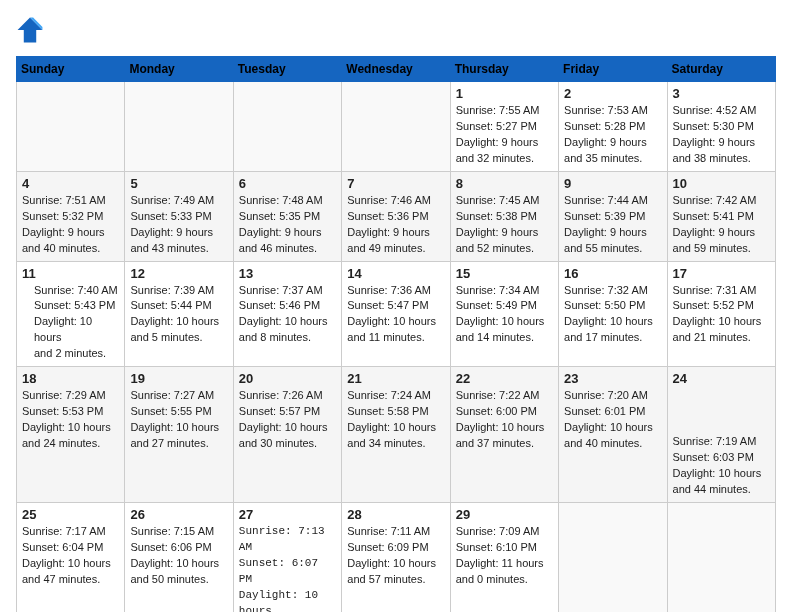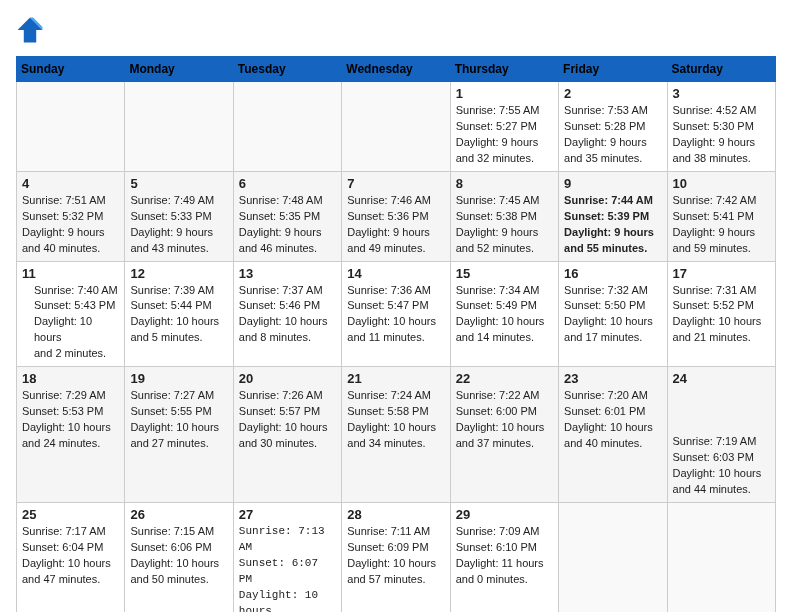--- a/index.html
+++ b/index.html
@@ -180,21 +180,21 @@
         </td>
         <td>
           <span class="day-num">8</span>
           <div class="day-info" style="white-space: pre-line;">Sunrise: 7:45 AM
 Sunset: 5:38 PM
 Daylight: 9 hours
 and 52 minutes.</div>
         </td>
         <td>
           <span class="day-num">9</span>
-          <div class="day-info" style="white-space: pre-line; font-weight: bold;">Sunrise: 7:44 AM
+          <div class="day-info" style="white-space: pre-line;">Sunrise: 7:44 AM
 Sunset: 5:39 PM
 Daylight: 9 hours
 and 55 minutes.</div>
         </td>
         <td>
           <span class="day-num">10</span>
           <div class="day-info" style="white-space: pre-line;">Sunrise: 7:42 AM
 Sunset: 5:41 PM
 Daylight: 9 hours
 and 59 minutes.</div>

